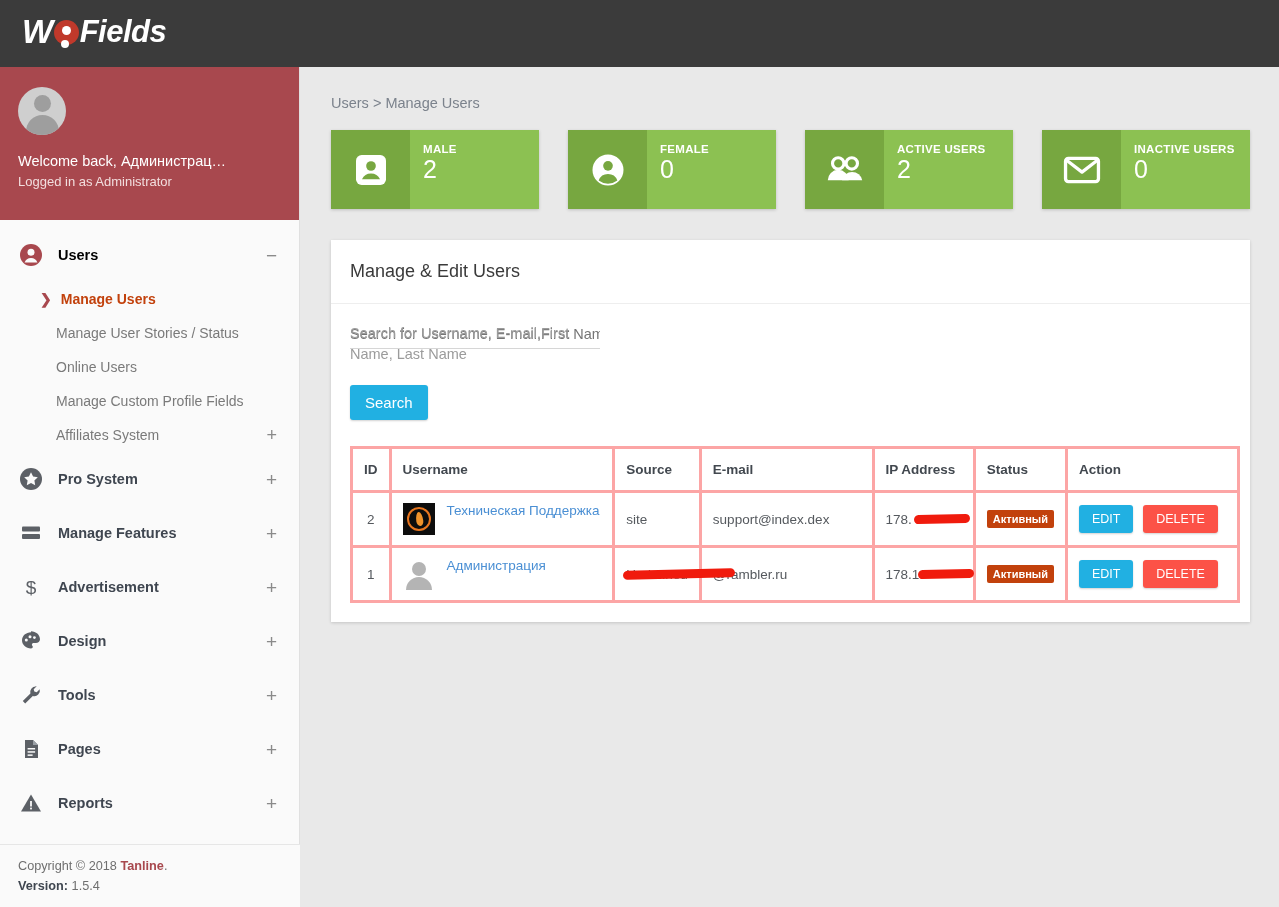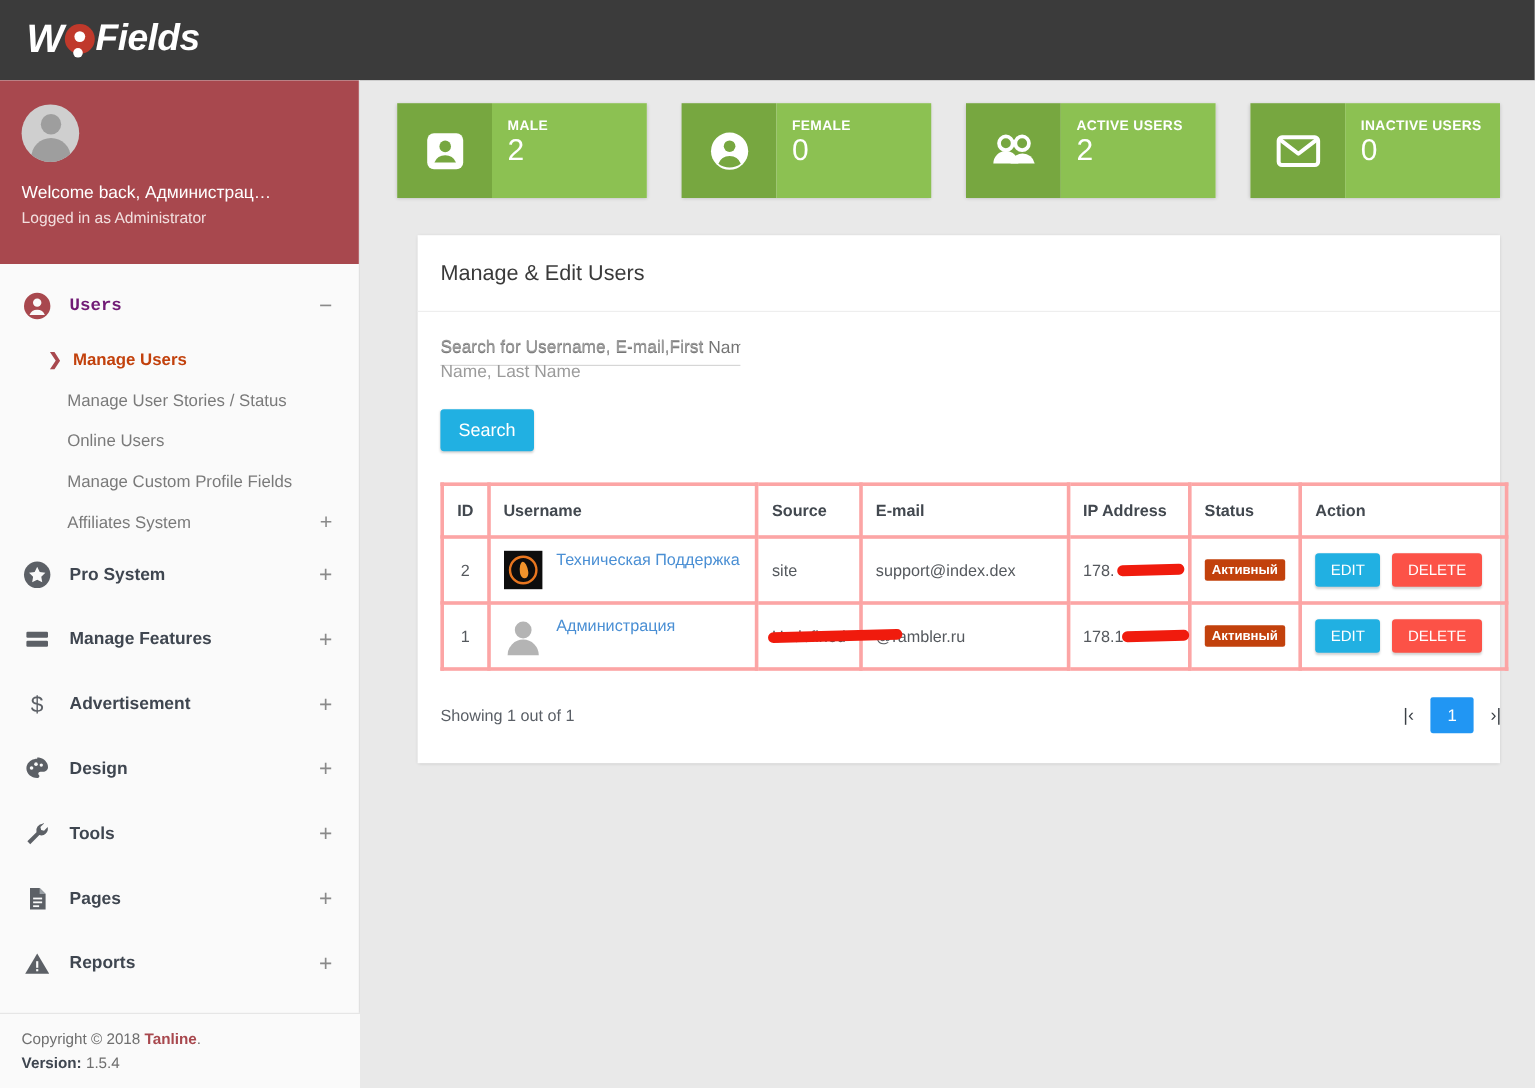--- a/index.html
+++ b/index.html
@@ -82,21 +82,21 @@
     display: flex; align-items: center;
     height: 54px; padding: 0 22px 0 18px;
     cursor: pointer; position: relative;
   }
   .nav-icon {
     width: 26px; height: 26px; margin-right: 14px;
     display: flex; align-items: center; justify-content: center;
     flex: 0 0 26px;
   }
   .nav-label { font-size: 14.5px; font-weight: bold; color: #3f4650; flex: 1; }
-  .nav-item.active-parent .nav-label { color: #701a75; font-family: Liberation Mono, monospace; }
+  .nav-item.active-parent .nav-label { color: #000000; }
   .nav-toggle { font-size: 19px; color: #8a8a8a; line-height: 1; font-weight: 300; }
 
   .sub-item {
     display: flex; align-items: center;
     height: 34px; padding-left: 56px; padding-right: 22px;
     font-size: 14px; color: #7a7a7a; cursor: pointer;
   }
   .sub-item .sub-label { flex: 1; }
   .sub-item.sel { padding-left: 40px; }
   .sub-item.sel .sub-label { color: #c2410c; font-weight: bold; }
@@ -143,21 +143,21 @@
     flex: 0 0 79px;
   }
   .card-body {
     flex: 1; background: #8cc152; padding: 13px 0 0 13px; color: #fff;
   }
   .card-title { font-size: 11.5px; font-weight: bold; letter-spacing: 0.3px; }
   .card-value { font-size: 25px; font-weight: normal; line-height: 1.15; }
 
   
   .panel {
-    margin: 31px 29px 0 48px;
+    margin: 31px 29px 0 31px;
     background: #ffffff;
     box-shadow: 0 1px 3px rgba(0,0,0,0.16);
   }
   .panel-head {
     padding: 21px 19px;
     border-bottom: 1px solid #eeeeee;
   }
   .panel-title { font-size: 18px; color: #3a3a3a; font-weight: normal; }
   .panel-body { padding: 19px; }
 
@@ -404,20 +404,21 @@
       </div>
     </div>
 
     <div class="sb-footer">
       <div class="cp-line"><span>Copyright © 2018 </span><span class="brand">Tanline</span><span>.</span></div>
       <div class="ver-line"><b>Version:</b> <span>1.5.4</span></div>
     </div>
   </div>
 
   <div class="main">
+    <div class="breadcrumb">Users &gt; Manage Users</div>
 
     <div class="cards">
       <div class="card">
         <div class="card-icon">
           <svg width="40" height="40" viewBox="0 0 24 24">
               <rect x="3" y="3" width="18" height="18" rx="3.4" fill="#fff"></rect>
               <circle cx="12" cy="9.6" r="2.9" fill="#77a740"></circle>
               <path d="M6.6 17.6a5.9 5.9 0 0 1 10.8 0z" fill="#77a740"></path>
             </svg>
         </div>
@@ -548,25 +549,17 @@
                 <span class="badge-active">Активный</span>
               </td>
               <td class="col-action">
                 <button class="btn-edit">EDIT</button>
                 <button class="btn-del">DELETE</button>
               </td>
             </tr>
           </tbody>
         </table>
 
-        <div class="table-foot">
-          <div class="showing">Showing 1 out of 1</div>
-          <div class="pager">
-            <span class="pg-arrow">|‹</span>
-            <span class="pg-num">1</span>
-            <span class="pg-arrow">›|</span>
-          </div>
-        </div>
 
       </div>
     </div>
   </div>
 </div>
 
 </body></html>

